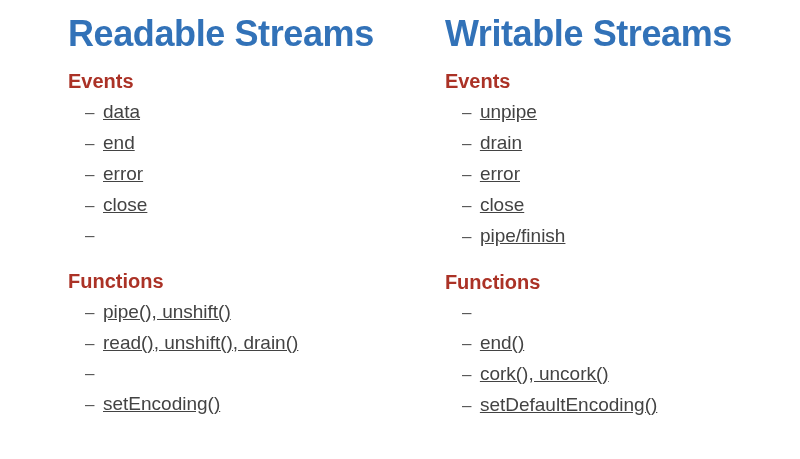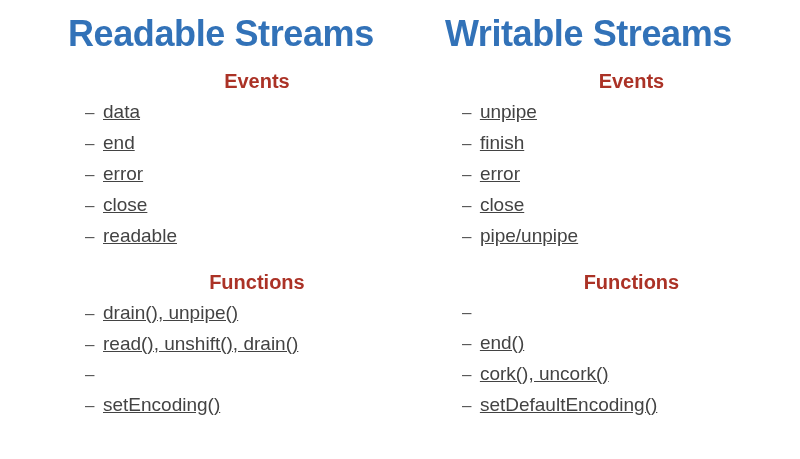--- a/index.html
+++ b/index.html
@@ -52,22 +52,21 @@
     margin: 0;
   }
   .section + .section {
     margin-top: 18px;
   }
   .section-heading {
     font-size: 20px;
     font-weight: bold;
     color: #ab3226;
     line-height: 24px;
-    margin: 0 0 4px 12px;
-    text-align: center;
+    margin: 0 0 4px 0;
   }
   .item-list {
     list-style: none;
     margin: 0;
     padding: 0;
   }
   .item {
     display: flex;
     flex-direction: row;
     align-items: baseline;
@@ -142,31 +141,30 @@
           <li class="item">
             <span class="item-dash">–</span>
             <span class="item-text">error</span>
           </li>
           <li class="item">
             <span class="item-dash">–</span>
             <span class="item-text">close</span>
           </li>
           <li class="item">
             <span class="item-dash">–</span>
-            <span class="item-text">readable</span>
           </li>
         </ul>
       </div>
 
       <div class="section">
         <div class="section-heading">Functions</div>
         <ul class="item-list">
           <li class="item">
             <span class="item-dash">–</span>
-            <span class="item-text">drain(), unpipe()</span>
+            <span class="item-text">pipe(), unshift()</span>
           </li>
           <li class="item">
             <span class="item-dash">–</span>
             <span class="item-text">read(), unshift(), drain()</span>
           </li>
           <li class="item">
             <span class="item-dash">–</span>
           </li>
           <li class="item">
             <span class="item-dash">–</span>
@@ -181,33 +179,33 @@
 
       <div class="section">
         <div class="section-heading">Events</div>
         <ul class="item-list">
           <li class="item">
             <span class="item-dash">–</span>
             <span class="item-text">unpipe</span>
           </li>
           <li class="item">
             <span class="item-dash">–</span>
-            <span class="item-text">finish</span>
+            <span class="item-text">drain</span>
           </li>
           <li class="item">
             <span class="item-dash">–</span>
             <span class="item-text">error</span>
           </li>
           <li class="item">
             <span class="item-dash">–</span>
             <span class="item-text">close</span>
           </li>
           <li class="item">
             <span class="item-dash">–</span>
-            <span class="item-text">pipe/unpipe</span>
+            <span class="item-text">pipe/finish</span>
           </li>
         </ul>
       </div>
 
       <div class="section">
         <div class="section-heading">Functions</div>
         <ul class="item-list">
           <li class="item">
             <span class="item-dash">–</span>
           </li>

